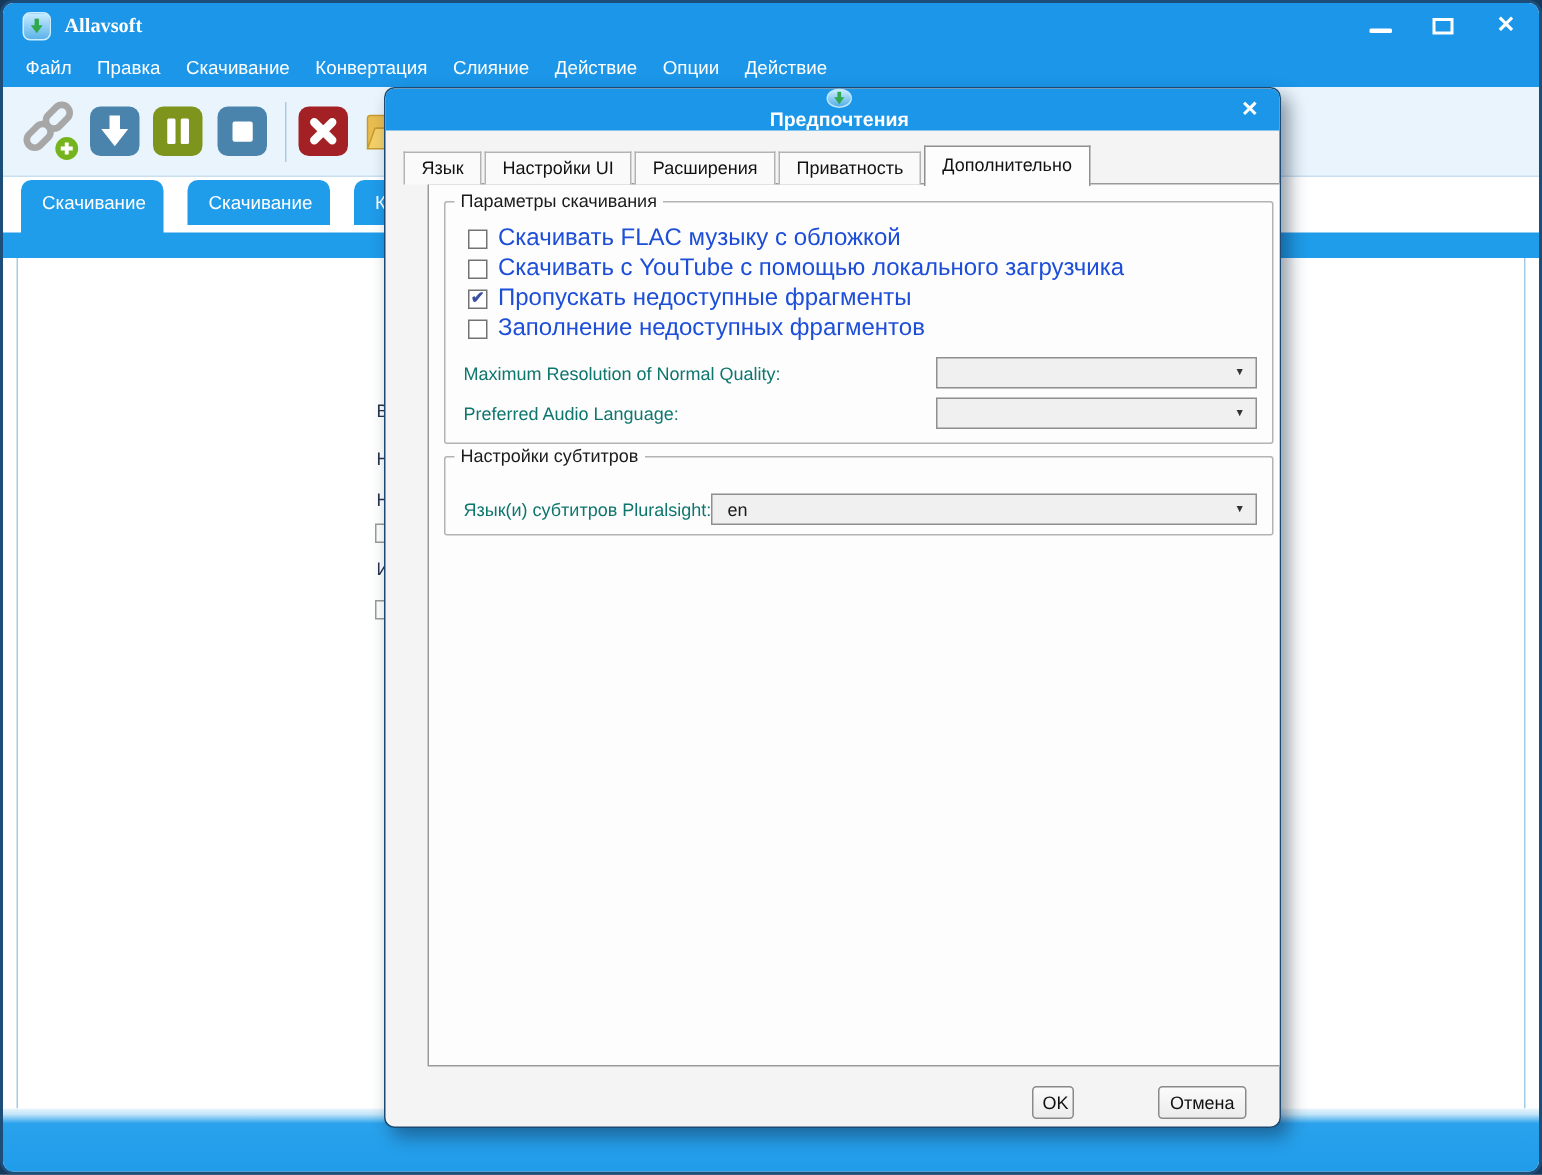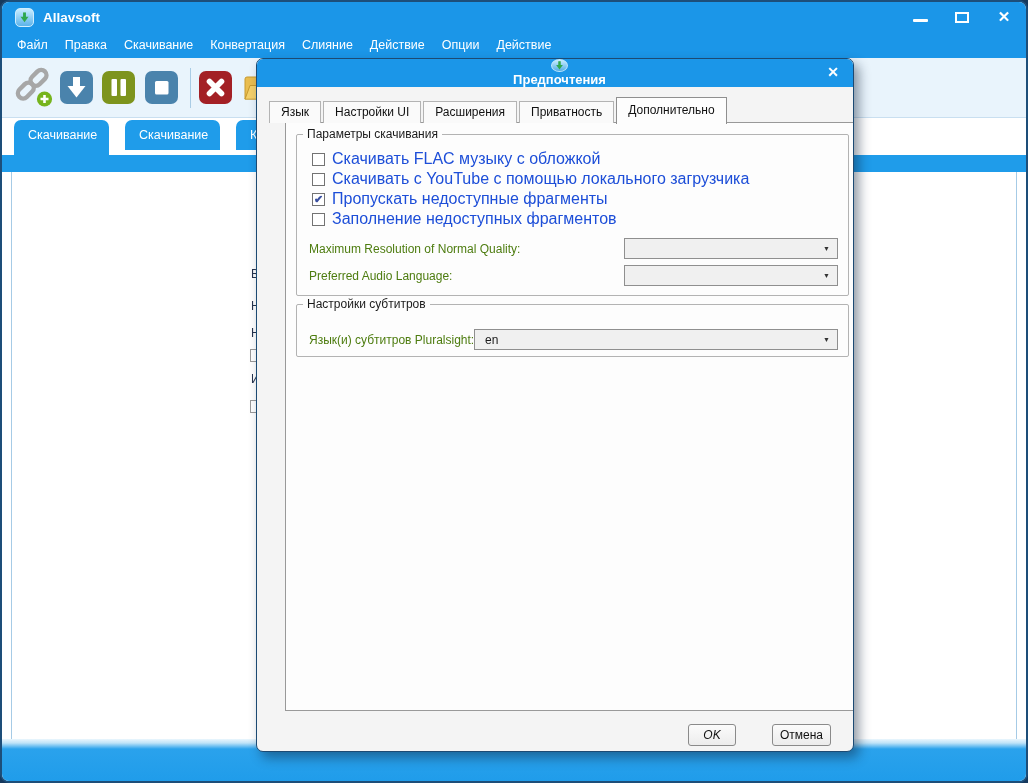--- a/index.html
+++ b/index.html
@@ -1,21 +1,21 @@
 <!DOCTYPE html>
 <html><head>
 <meta charset="utf-8">
 <style>
   html,body{margin:0;padding:0;background:#16395d;font-family:"Liberation Sans",sans-serif;}
   #stage{position:relative;width:1028px;height:783px;overflow:hidden;background:#16395d;}
   
   .window{position:absolute;inset:0;border-radius:9px;background:#ffffff;border:2px solid #1d4e79;box-sizing:border-box;overflow:hidden;}
   .titlebar{position:absolute;left:0;right:0;top:0;height:30px;background:#1b96e8;display:flex;align-items:center;}
   .app-badge{width:19px;height:19px;border-radius:5px;background:linear-gradient(180deg,#c8ecff 0%,#5cb3ea 100%);border:1px solid #cfeeff;box-sizing:border-box;margin-left:13px;display:flex;align-items:center;justify-content:center;}
-  .win-title{color:#ffffff;font-size:13.5px;font-weight:bold;margin-left:9px;}
+  .win-title{color:#ffffff;font-size:13.5px;font-weight:bold;margin-left:9px;font-family:Liberation Serif, serif;}
   .win-controls{position:absolute;right:14px;top:0;height:30px;display:flex;align-items:center;gap:26px;}
   .wc{width:16px;height:16px;display:flex;align-items:center;justify-content:center;cursor:pointer;}
   .wc-min i{display:block;width:15px;height:3px;background:#fff;border-radius:1px;margin-top:6px;}
   .wc-max i{display:block;width:14px;height:11px;border:2px solid #fff;box-sizing:border-box;}
   .wc-close{color:#fff;font-size:15px;font-weight:bold;line-height:16px;}
   .menubar{position:absolute;left:0;right:0;top:30px;height:26px;background:#1b96e8;display:flex;align-items:center;gap:17px;padding-left:15px;}
   .menu-item{color:#ffffff;font-size:12.5px;cursor:pointer;white-space:nowrap;}
   
   .toolbar{position:absolute;left:0;right:0;top:56px;height:59px;background:#e9f4fc;border-bottom:1px solid #c9dff0;display:flex;align-items:center;}
   .tbtn{width:33px;height:33px;border-radius:7px;display:flex;align-items:center;justify-content:center;cursor:pointer;flex:0 0 auto;}
@@ -39,21 +39,21 @@
   .dtab.active{height:26px;line-height:25px;background:#fdfdfd;border-color:#8f8f8f;margin-bottom:-1px;}
   .dlg-pane{position:absolute;top:63px;left:28px;width:574px;height:589px;background:#fdfdfd;border:1px solid #999999;box-sizing:border-box;z-index:2;}
   .groupbox{position:absolute;left:10px;width:553px;border:1px solid #b3b3b3;border-radius:2px;box-sizing:border-box;background:#fdfdfd;}
   .gb1{top:11px;height:162px;}
   .gb2{top:181px;height:53px;}
   .legend{position:absolute;top:-8px;left:6px;background:#fdfdfd;padding:0 4px;font-size:12px;color:#1b1b1b;white-space:nowrap;}
   .cb-row{position:absolute;left:15px;height:14px;display:flex;align-items:center;}
   .cb{width:13px;height:13px;background:#fff;border:1px solid #737373;box-sizing:border-box;font-size:11px;line-height:11px;text-align:center;color:#3a4fa0;cursor:pointer;flex:0 0 auto;}
   .cb.checked{color:#3a4fa0;font-weight:bold;}
   .cb-label{font-size:16px;color:#1d4ed8;margin-left:7px;white-space:nowrap;}
-  .fld-label{position:absolute;left:12px;font-size:12px;color:#4d7c0f;white-space:nowrap;}
+  .fld-label{position:absolute;left:12px;font-size:12px;color:#0f766e;white-space:nowrap;}
   .dd{position:absolute;height:21px;background:#f0f0f0;border:1px solid #8f8f8f;box-sizing:border-box;cursor:pointer;display:flex;align-items:center;}
   .dd-value{font-size:12px;color:#1b1b1b;margin-left:10px;flex:1;}
   .dd-arrow{font-size:7px;color:#333;margin-right:7px;}
   .dlg-footer-btn{position:absolute;top:665px;height:22px;background:linear-gradient(180deg,#fbfbfb,#ececec);border:1px solid #8a8a8a;border-radius:3px;font-size:12px;color:#111;font-family:"Liberation Sans",sans-serif;cursor:pointer;box-sizing:border-box;}
 </style>
 </head>
 <body>
 
 <div id="stage">
 
@@ -207,17 +207,17 @@
       <div class="groupbox gb2">
         <span class="legend">Настройки субтитров</span>
         <span class="fld-label" style="top:28px;">Язык(и) субтитров Pluralsight:</span>
         <div class="dd" style="left:177px;top:24px;width:364px;">
           <span class="dd-value">en</span>
           <span class="dd-arrow">▼</span>
         </div>
       </div>
     </div>
 
-    <button class="dlg-footer-btn" style="left:431px;width:48px;font-style:italic;">OK</button>
+    <button class="dlg-footer-btn" style="left:431px;width:28px;">OK</button>
     <button class="dlg-footer-btn" style="left:515px;width:59px;">Отмена</button>
   </div>
 
 </div>
 
 </body></html>

